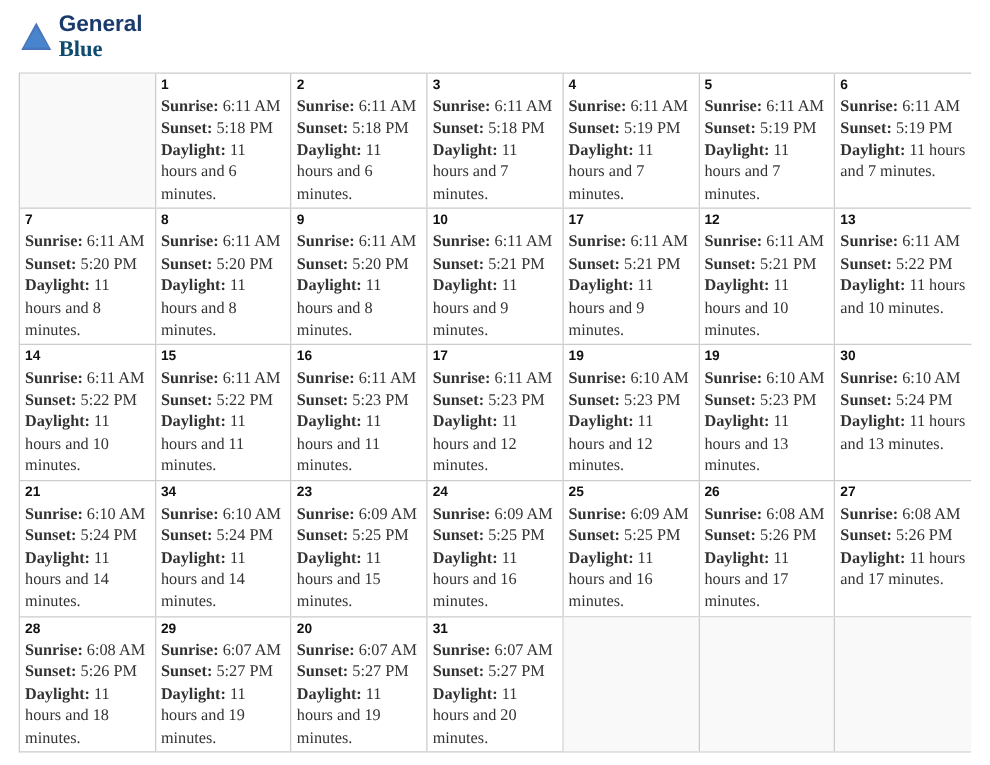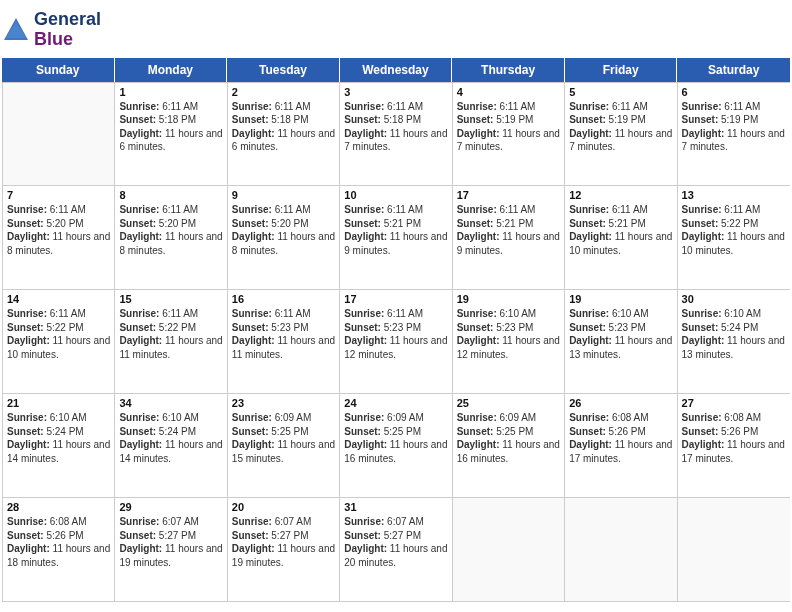--- a/index.html
+++ b/index.html
@@ -6,21 +6,21 @@
     body {
       font-family: Arial, sans-serif;
       background: #fff;
       width: 792px;
       height: 612px;
       overflow: hidden;
     }
     .page {
       width: 792px;
       height: 612px;
-      padding: 10px 2px;
+      padding: 10px 15px;
       display: flex;
       flex-direction: column;
     }
     .header {
       display: flex;
       justify-content: space-between;
       align-items: flex-start;
       margin-bottom: 8px;
     }
     .logo {
@@ -28,21 +28,22 @@
       align-items: center;
       gap: 4px;
     }
     .logo-text {
       font-size: 18px;
       font-weight: bold;
       color: #1a3a6b;
       line-height: 1.1;
     }
     .logo-text span {
-      color: #701a75;
+      color: #0c4a6e;
+      font-family: Liberation Serif, serif;
     }
     .logo-icon {
       width: 28px;
       height: 28px;
     }
     .title-block {
       text-align: right;
     }
     .main-title {
       font-size: 36px;
@@ -94,23 +95,24 @@
     }
     .cal-cell:last-child { border-right: none; }
     .cal-cell.empty { background: #f9f9f9; }
     .day-num {
       font-size: 11px;
       font-weight: bold;
       margin-bottom: 2px;
       color: #111;
     }
     .day-info {
-      font-size: 10px;
+      font-size: 13px;
       line-height: 1.35;
       color: #333;
+      font-family: Liberation Serif, serif;
     }
     .day-info .label {
       font-weight: bold;
     }
   </style>
 </head>
 <body>
 
 <div class="page">
   <div class="header">
@@ -124,29 +126,20 @@
         <div><span>Blue</span></div>
       </div>
     </div>
     <div class="title-block">
       <div class="main-title"></div>
       <div class="subtitle"></div>
     </div>
   </div>
 
   <div class="calendar">
-    <div class="cal-header" id="cal-header">
-        <div class="cal-header-cell">Sunday</div>
-        <div class="cal-header-cell">Monday</div>
-        <div class="cal-header-cell">Tuesday</div>
-        <div class="cal-header-cell">Wednesday</div>
-        <div class="cal-header-cell">Thursday</div>
-        <div class="cal-header-cell">Friday</div>
-        <div class="cal-header-cell">Saturday</div>
-      </div>
     <div class="cal-body" id="cal-body">
         <div class="cal-week">
           <div class="cal-cell empty"></div>
           <div class="cal-cell">
         <div class="day-num">1</div>
         <div class="day-info">
           <span class="label">Sunrise:</span> 6:11 AM<br>
           <span class="label">Sunset:</span> 5:18 PM<br>
           <span class="label">Daylight:</span> 11 hours and 6 minutes.
         </div>

